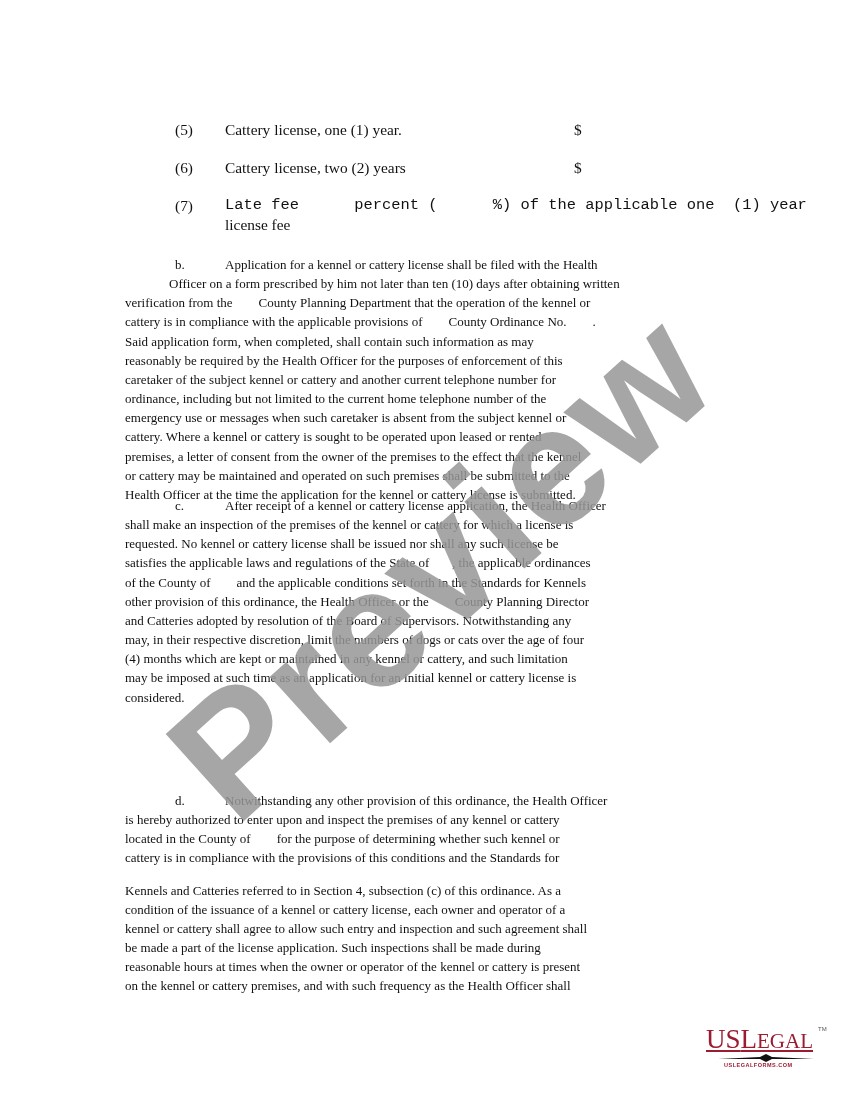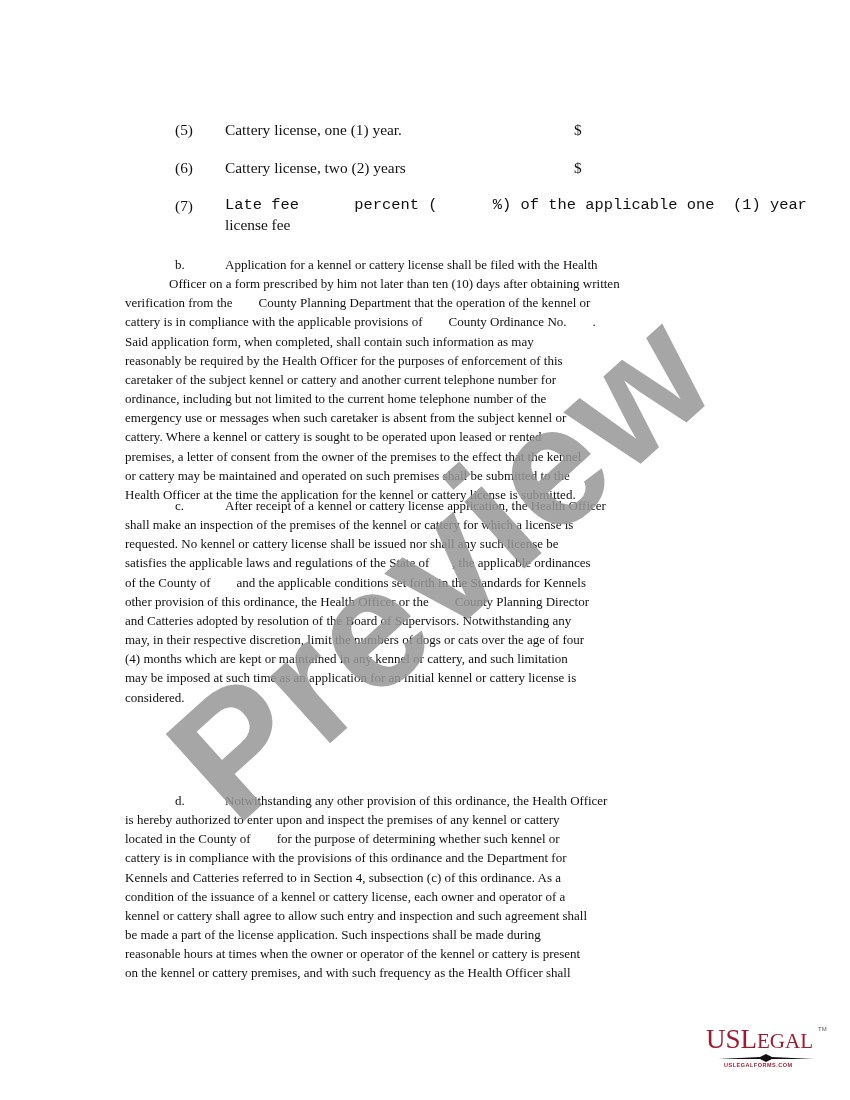--- a/index.html
+++ b/index.html
@@ -78,33 +78,33 @@
       <span class="ln" style="white-space: pre;">may, in their respective discretion, limit the numbers of dogs or cats over the age of four</span>
       <span class="ln" style="white-space: pre;">(4) months which are kept or maintained in any kennel or cattery, and such limitation</span>
       <span class="ln" style="white-space: pre;">may be imposed at such time as an application for an initial kennel or cattery license is</span>
       <span class="ln" style="white-space: pre;">considered.</span>
     </div>
 
   <div class="para" id="para-d" style="top:791px;">
       <span class="ln first" style="white-space: pre;"><span class="lbl">d.</span>Notwithstanding any other provision of this ordinance, the Health Officer</span>
       <span class="ln" style="white-space: pre;">is hereby authorized to enter upon and inspect the premises of any kennel or cattery</span>
       <span class="ln" style="white-space: pre;">located in the County of        for the purpose of determining whether such kennel or</span>
-      <span class="ln" style="white-space: pre;">cattery is in compliance with the provisions of this ordinance and the Department for</span>
-      <span class="ln" style="white-space: pre;">Kennels and Catteries referred to in Section 4, subsection (c) of this ordinance. As a</span>
+      <span class="ln" style="white-space: pre;">cattery is in compliance with the provisions of this conditions and the Standards for</span>
+      <span class="ln" style="white-space: pre; margin-top: 13px;">Kennels and Catteries referred to in Section 4, subsection (c) of this ordinance. As a</span>
       <span class="ln" style="white-space: pre;">condition of the issuance of a kennel or cattery license, each owner and operator of a</span>
       <span class="ln" style="white-space: pre;">kennel or cattery shall agree to allow such entry and inspection and such agreement shall</span>
       <span class="ln" style="white-space: pre; font-family: Liberation Serif, serif;">be made a part of the license application. Such inspections shall be made during</span>
       <span class="ln" style="white-space: pre;">reasonable hours at times when the owner or operator of the kennel or cattery is present</span>
       <span class="ln" style="white-space: pre;">on the kennel or cattery premises, and with such frequency as the Health Officer shall</span>
     </div>
 
   <div class="watermark">Preview</div>
 
   <div class="logo">
-    <div class="logo-text" style="color: rgb(155, 27, 48);">
+    <div class="logo-text" style="color: rgb(155, 27, 48); text-decoration: underline;">
       <span>US</span><span>L</span><span class="small">EGAL</span>
     </div>
     <span class="logo-tm">TM</span>
     <svg class="logo-eagle" viewBox="0 0 100 8">
       <path d="M2 5 L44 3 L50 0 L56 3 L98 5 L56 5 L50 8 L44 5 Z" fill="#111"></path>
     </svg>
     <span class="logo-url">USLEGALFORMS.COM</span>
   </div>
 </div>
 

